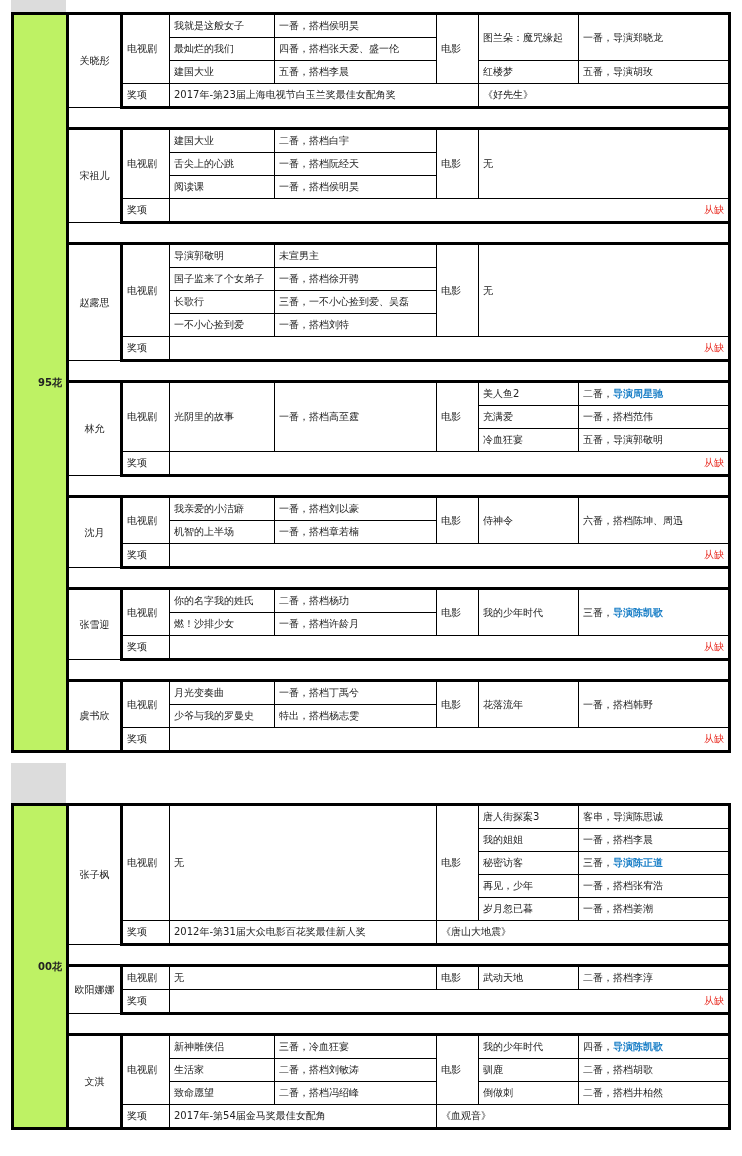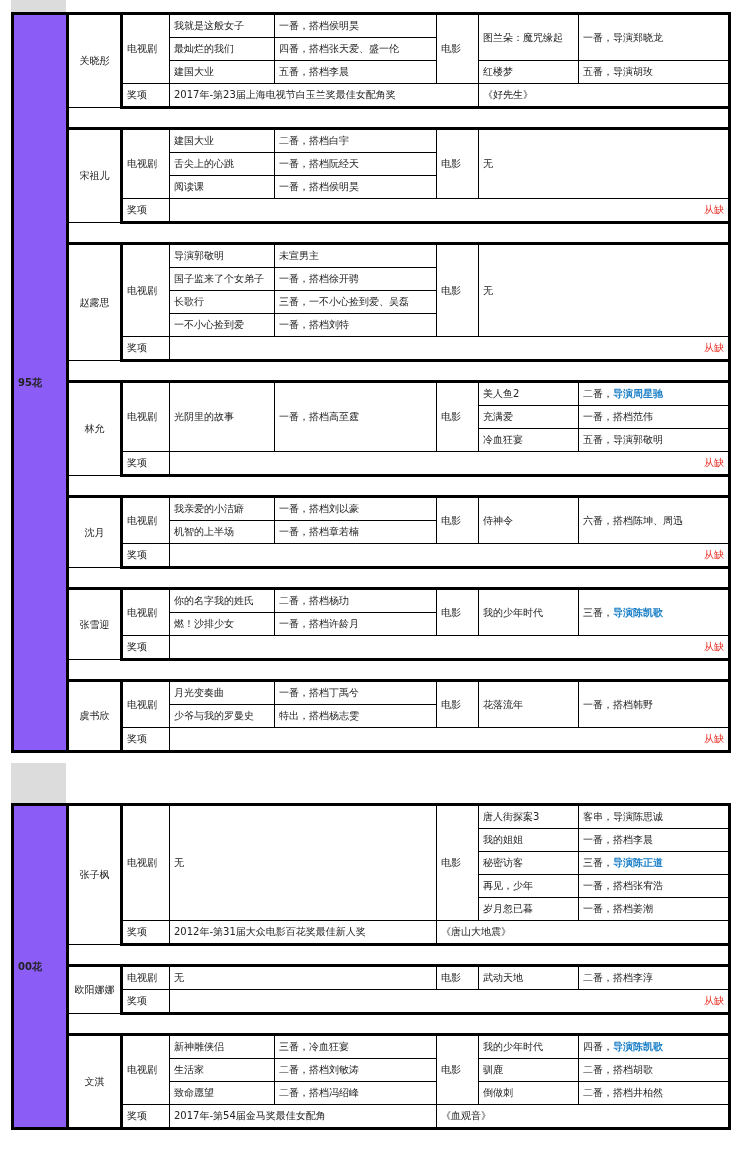--- a/index.html
+++ b/index.html
@@ -2,21 +2,21 @@
 <html><head>
 <meta charset="utf-8">
 <style>
   html, body { margin:0; padding:0; background:#ffffff; }
   body { width:742px; height:1156px; position:relative; overflow:hidden;
          font-family: "DejaVu Sans", "Liberation Sans", sans-serif; font-size:10px; color:#222; }
   .gutter { position:absolute; left:11px; width:55px; background:#dcdcdc; }
   table.grid { position:absolute; left:11px; border-collapse:collapse; table-layout:fixed; background:#fff;
                border:3px solid #000; }
   table.grid td { border:1px solid #000; padding:0 4px; height:22px; vertical-align:middle; white-space:nowrap; overflow:hidden; }
-  td.group { background:#8b5cf6; text-align:left; font-weight:bold; border-right:3px solid #000 !important; }
+  td.group { background:#bef264; text-align:right; font-weight:bold; border-right:3px solid #000 !important; }
   td.name { text-align:center; border-right:3px solid #000 !important; }
   td.ctr { text-align:left; }
   td.absent { text-align:right; color:#e8281e; }
   tr.sep td { height:18px; }
   tr.block-bot td { border-bottom:3px solid #000; }
   .blue { color:#1a7fc7;font-weight:bold; }
 </style>
 </head>
 <body>
 

